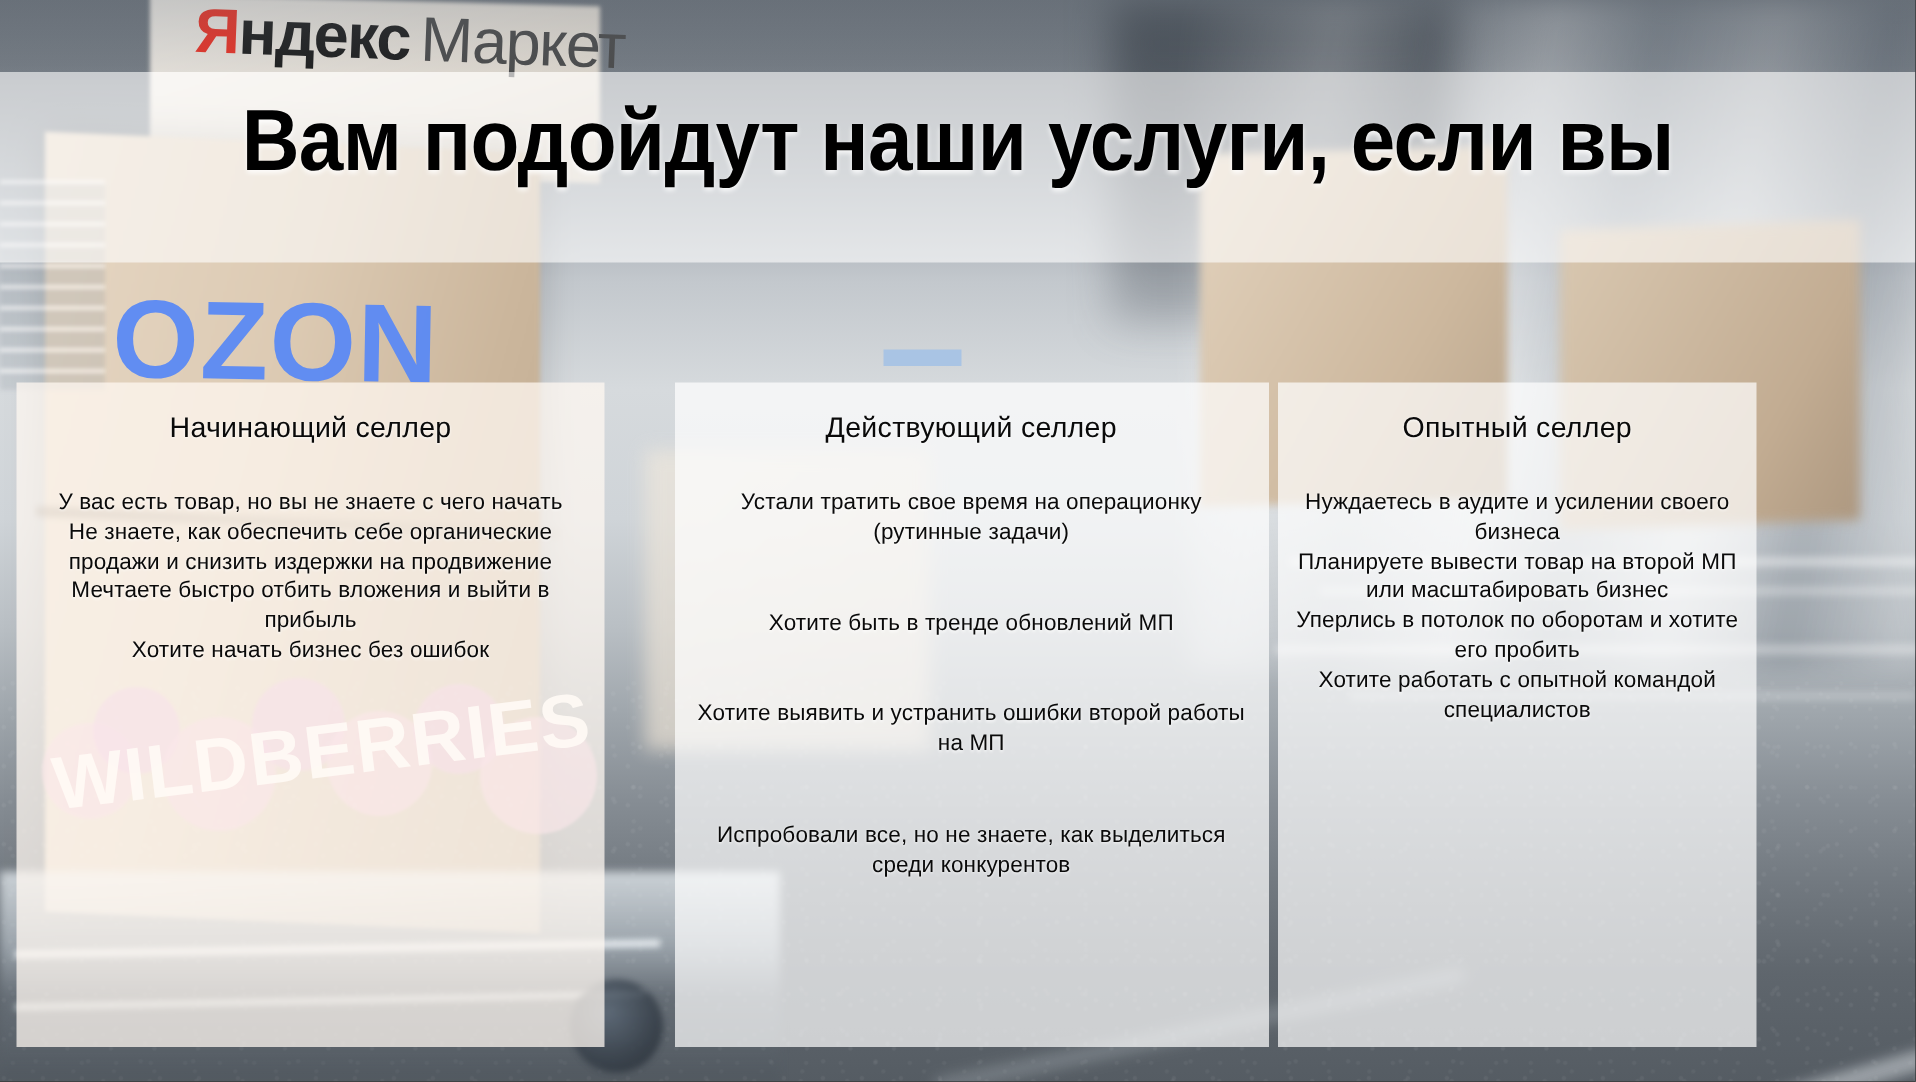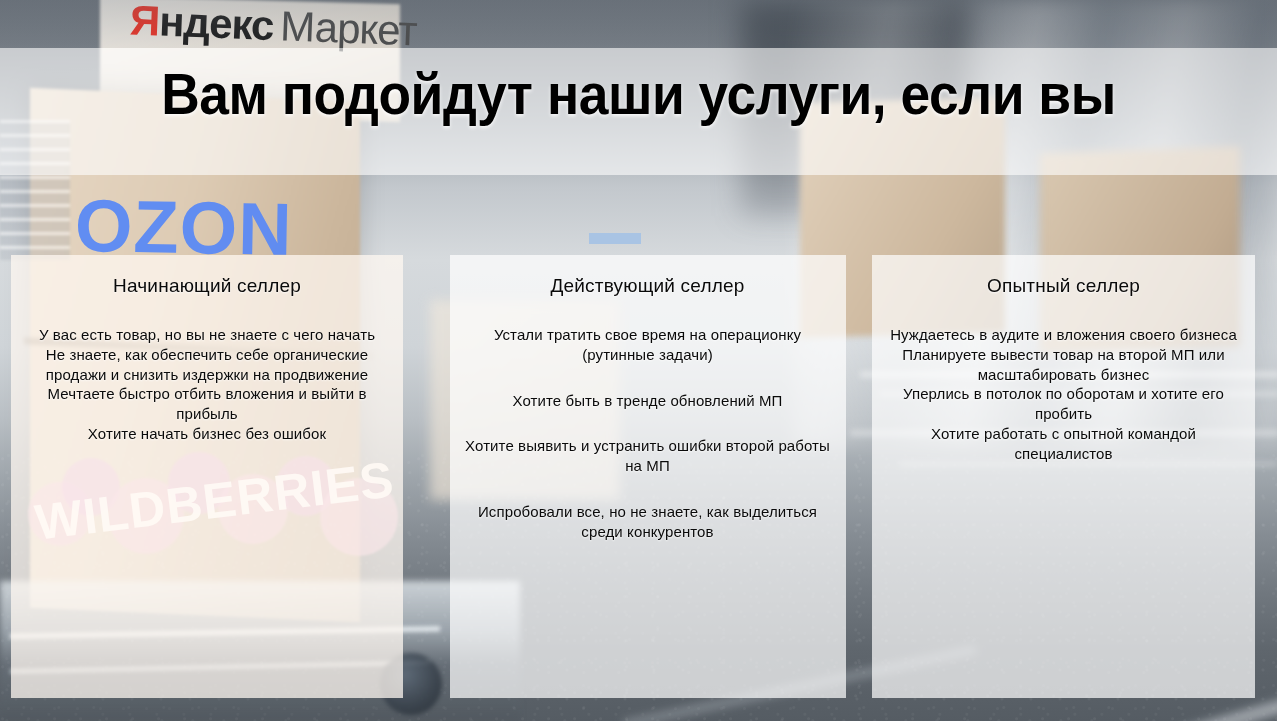--- a/index.html
+++ b/index.html
@@ -251,41 +251,41 @@
     position: absolute;
     top: 255px;
     height: 443px;
     background: rgba(255,255,255,0.72);
     padding: 14px 12px 0 12px;
     box-sizing: border-box;
     text-align: center;
   }
   .col-1 { left: 11px;  width: 392px; background: rgba(255,248,242,0.74); }
   .col-2 { left: 450px; width: 396px; background: rgba(255,255,255,0.70); padding-left: 11px; }
-  .col-3 { left: 872px; width: 383px; background: rgba(255,255,255,0.70); padding-left: 12px; }
+  .col-3 { left: 852px; width: 319px; background: rgba(255,255,255,0.70); padding-left: 12px; }
 
   .col-head {
     font-size: 19px;
     font-weight: 400;
     color: #0a0a0a;
     margin: 6px 0 0 0;
     text-shadow: 0 1px 2px rgba(255,255,255,0.9);
     letter-spacing: 0.2px;
   }
   .items { margin-top: 8px; }
   .item {
     font-size: 15px;
     font-weight: 400;
     color: #0a0a0a;
     line-height: 1.32;
     text-shadow: 0 1px 2px rgba(255,255,255,0.85);
     letter-spacing: 0.1px;
   }
   .col-1 .item { }
-  .col-2 .item { margin-top: 26px; }
+  .col-2 .item { margin-top: 41px; }
   .col-3 .item { }
   .col-1 .item:first-child,
   .col-2 .item:first-child,
   .col-3 .item:first-child { margin-top: 28px; }
 
   
   .top-dark {
     position: absolute;
     left: 0; top: 0; width: 1277px; height: 48px;
     background: linear-gradient(180deg, rgba(95,104,114,0.30), rgba(95,104,114,0.10));
@@ -362,20 +362,20 @@
       <div class="item">Устали тратить свое время на операционку (рутинные задачи)</div>
       <div class="item">Хотите быть в тренде обновлений МП</div>
       <div class="item">Хотите выявить и устранить ошибки второй работы на МП</div>
       <div class="item">Испробовали все, но не знаете, как выделиться среди конкурентов</div>
     </div>
   </div>
 
   <div class="col col-3">
     <div class="col-head">Опытный селлер</div>
     <div class="items">
-      <div class="item">Нуждаетесь в аудите и вложения своего бизнеса</div>
+      <div class="item">Нуждаетесь в аудите и усилении своего бизнеса</div>
       <div class="item">Планируете вывести товар на второй МП или масштабировать бизнес</div>
       <div class="item">Уперлись в потолок по оборотам и хотите его пробить</div>
       <div class="item">Хотите работать с опытной командой специалистов</div>
     </div>
   </div>
 
 </div>
 
 </body></html>

